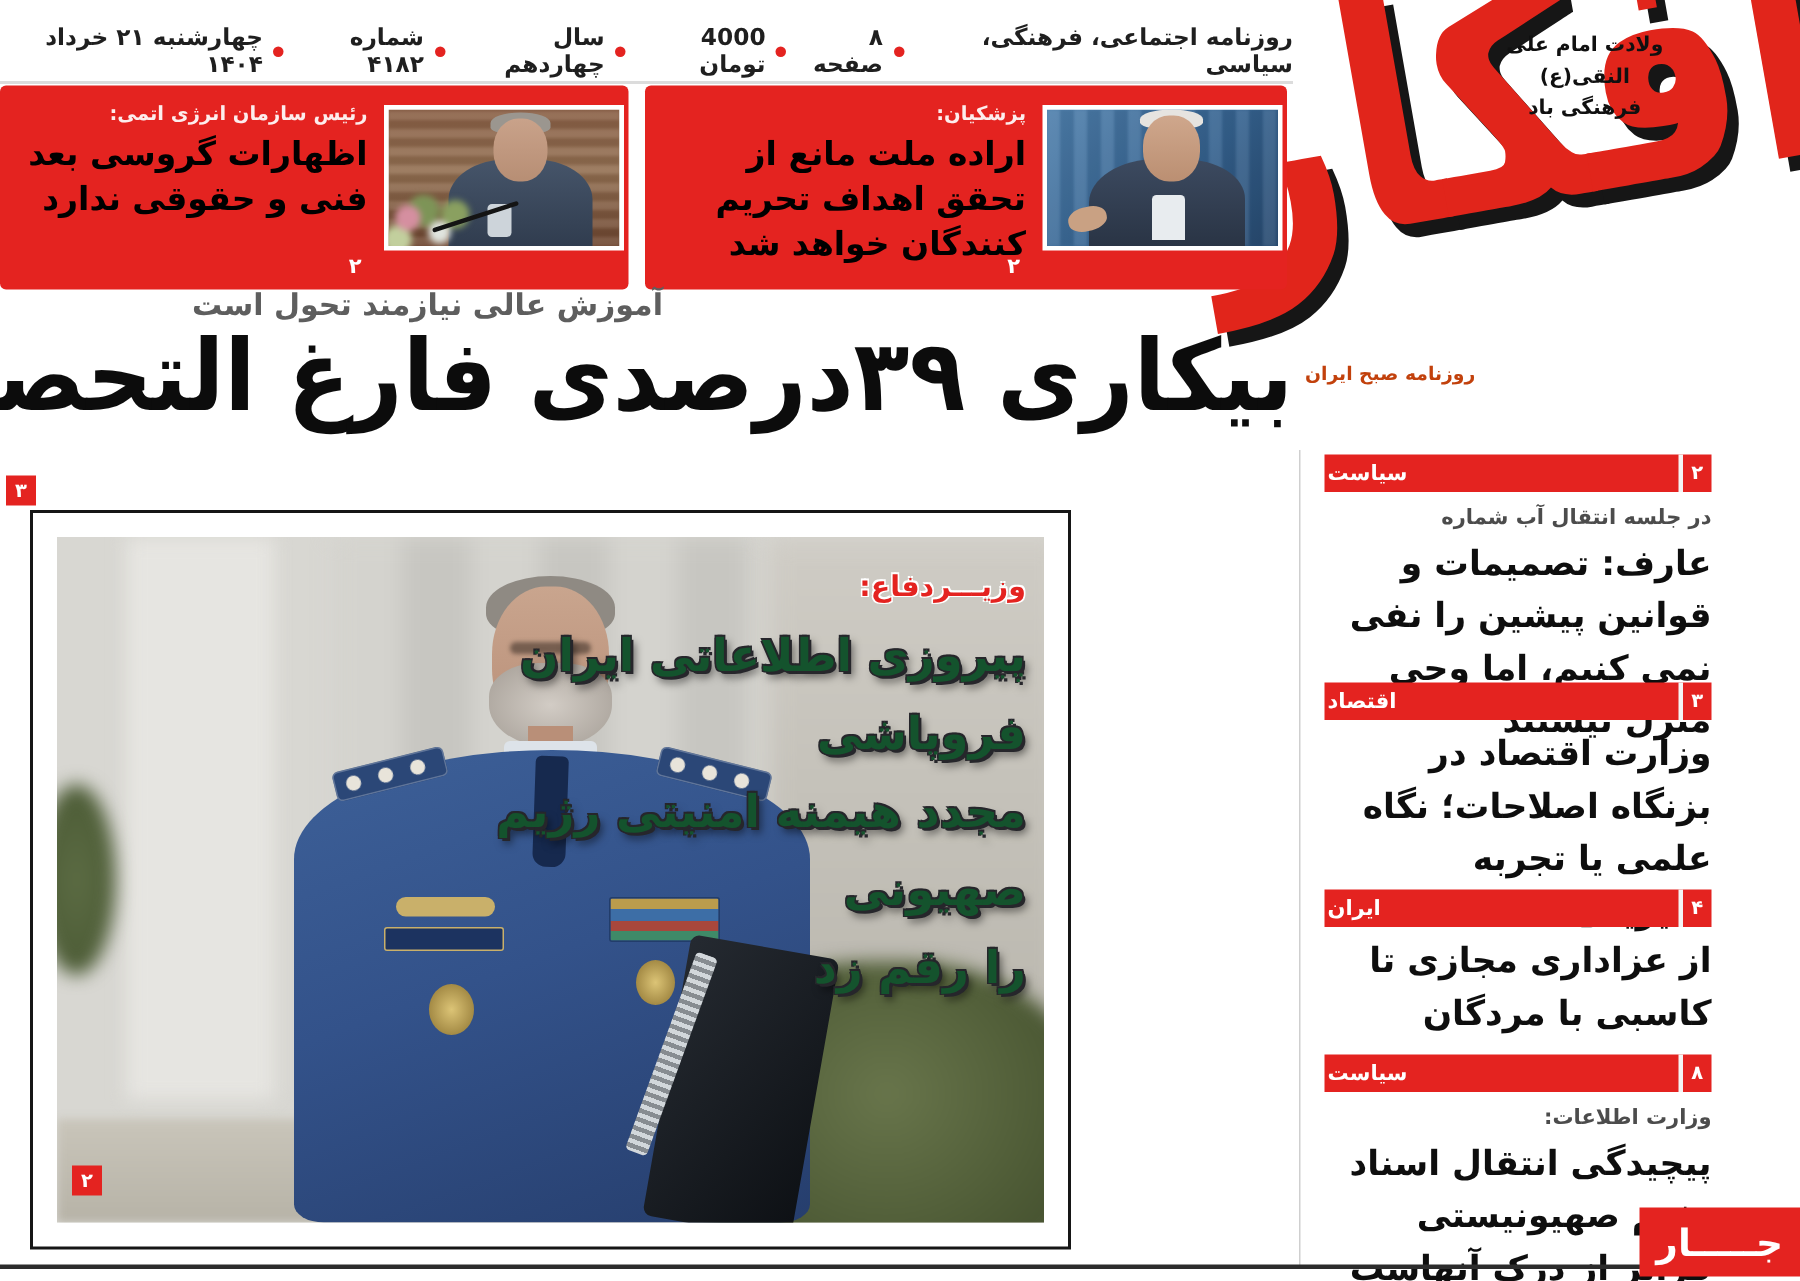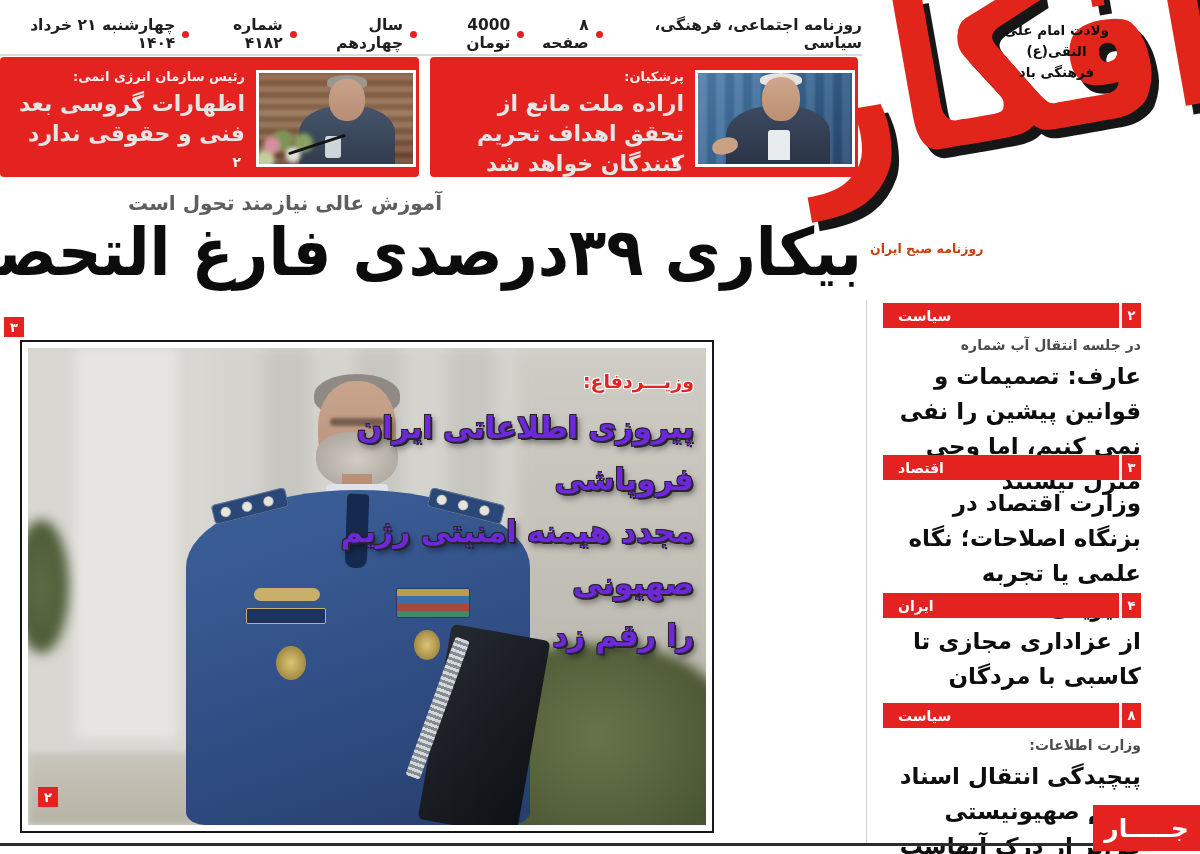--- a/index.html
+++ b/index.html
@@ -18,29 +18,29 @@
   .logo { position:absolute; right:-16px; top:-30px; font-size:168px; line-height:1;
     font-weight:bold; color:#e1251b; direction:rtl; white-space:nowrap;
     transform:rotate(-10deg) scaleY(1.22); transform-origin:62% 42%;
     text-shadow:6px 8px 0 #161616; }
   .blessing { position:absolute; left:118px; top:20px; width:165px; text-align:center;
     font-size:13.5px; font-weight:bold; color:#101010; direction:rtl; line-height:1.55; z-index:6; }
   .tagline { position:absolute; left:14px; top:241px; font-size:12.5px; font-weight:bold;
     color:#c2410c; direction:rtl; z-index:6; }
 
   
-  .tbox { position:absolute; top:57px; height:120px; background:#e42320; border-radius:4px; }
+  .tbox { position:absolute; top:57px; height:136px; background:#e42320; border-radius:4px; }
   .tbox1 { left:0; width:419px; }
   .tbox2 { left:430px; width:428px; }
   .tbox-photo { position:absolute; top:13px; right:3px; width:160px; height:97px;
     background:#fff; padding:3px; }
   .tp-canvas { position:relative; width:100%; height:100%; overflow:hidden; }
   .tbox-text { position:absolute; left:10px; right:174px; top:12px; direction:rtl; text-align:right; }
   .tbox-kicker { font-size:13px; font-weight:bold; color:rgba(255,255,255,.92); margin-bottom:5px; }
-  .tbox-headline { font-size:22px; line-height:30px; font-weight:bold; color:#e5e5e5; }
+  .tbox-headline { font-size:22px; line-height:30px; font-weight:bold; color:#000000; }
   .tbox-num { position:absolute; bottom:7px; right:178px; color:#fff; font-weight:bold; font-size:14px; }
 
   
   .mp1-bg { position:absolute; inset:0; background:linear-gradient(180deg,#8a5f45 0%,#937052 45%,#6e4630 100%); }
   .mp1-slats { position:absolute; inset:0; background:repeating-linear-gradient(0deg,rgba(255,255,255,.10) 0 6px,rgba(0,0,0,.08) 6px 12px); filter:blur(1px); }
   .mp1-man { position:absolute; right:18px; bottom:-6px; width:96px; height:64px;
     background:linear-gradient(#46556a,#2e3a4c); border-radius:42% 42% 8% 8%; }
   .mp1-head { position:absolute; right:48px; top:6px; width:36px; height:42px;
     background:linear-gradient(#c9a28a,#b78e74); border-radius:46%; }
   .mp1-hair { position:absolute; right:46px; top:2px; width:40px; height:14px;
@@ -71,21 +71,21 @@
     direction:rtl; font-size:20px; font-weight:bold; color:#5e5e5e; }
   .lead-headline { position:absolute; left:0; top:213px; width:862px; height:100px; text-align:center;
     direction:rtl; font-size:61px; font-weight:bold; color:#0c0c0c; white-space:nowrap;
     letter-spacing:-1px; transform:scaleY(1.08); transform-origin:top center; z-index:4; }
   .pbadge { position:absolute; width:20px; height:20px; background:#e42320; color:#fff;
     font-size:13px; font-weight:bold; display:flex; align-items:center; justify-content:center; z-index:7; }
   .badge-lead { left:4px; top:317px; }
 
   
   .main-photo { position:absolute; left:20px; top:340px; width:694px; height:493px;
-    border:2px solid #161616; background:#fff; padding:6px; }
+    border:2px solid #161616; background:#fff; padding:16px; }
   .photo-canvas { position:relative; width:100%; height:100%; overflow:hidden; background:#d8d7d2; }
   .bldg1 { position:absolute; left:7%; top:0; width:15%; height:82%; background:#e6e5e1; filter:blur(6px); }
   .bldg2 { position:absolute; left:28%; top:0; width:44%; height:80%;
     background:repeating-linear-gradient(90deg,#d4d3ce 0 46px,#c7c6c1 46px 92px); filter:blur(7px); }
   .bldg3 { position:absolute; right:-2%; top:0; width:30%; height:76%;
     background:linear-gradient(#cfccc5,#bab7ae); filter:blur(8px); }
   .ground { position:absolute; left:0; bottom:0; width:100%; height:15%;
     background:linear-gradient(#c9c5ba,#b7b3a7); filter:blur(3px); }
   .hedge-right { position:absolute; right:-5%; bottom:-10%; width:42%; height:48%;
     background:radial-gradient(ellipse at 50% 40%,#68754b 0%,#4e5b36 55%,#3b4628 100%);
@@ -126,33 +126,33 @@
     background:radial-gradient(#dcc476,#8c7230); border-radius:50%; }
   .folder { position:absolute; right:4px; top:57%; width:100px; height:44%;
     background:linear-gradient(120deg,#252a31,#0d1014); border-radius:6px; transform:rotate(10deg); }
   .folder-pages { position:absolute; left:-7px; top:6%; width:15px; height:74%;
     background:repeating-linear-gradient(180deg,#d2d7db 0 3px,#878c91 3px 6px);
     border-radius:3px; transform:rotate(10deg); }
 
   .photo-headline { position:absolute; right:12px; top:22px; width:400px; direction:rtl; text-align:right; z-index:3; }
   .ph-kicker { font-size:19px; font-weight:bold; color:#e42320;
     text-shadow:1px 1px 0 #fff,-1px -1px 0 #fff,1px -1px 0 #fff,-1px 1px 0 #fff; margin-bottom:10px; }
-  .ph-line { font-size:30px; line-height:52px; font-weight:bold; color:#6d28d9;
+  .ph-line { font-size:30px; line-height:52px; font-weight:bold; color:#14532d;
     text-shadow:2px 2px 0 #26262b,-1px -1px 0 #26262b,1px -1px 0 #26262b,-1px 1px 0 #26262b,3px 4px 6px rgba(0,0,0,.55); }
   .ph-line3 { padding-left:60px; }
   .badge-photo { left:10px; bottom:18px; position:absolute; }
 
   
   .v-divider { position:absolute; left:866px; top:300px; width:1px; height:545px; background:#cfcfcf; }
   .sb { position:absolute; right:59px; width:258px; direction:rtl; }
   .sb1 { top:303px; } .sb2 { top:455px; } .sb3 { top:593px; } .sb4 { top:703px; }
   .sb-bar { height:25px; background:#e42320; display:flex; align-items:center; justify-content:space-between; }
   .sb-num { width:22px; align-self:stretch; display:flex; align-items:center; justify-content:center;
     color:#fff; font-size:13px; font-weight:bold; border-left:3px solid #f4f4f4; }
-  .sb-label { color:#fff; font-size:14px; font-weight:bold; padding-left:15px; }
+  .sb-label { color:#fff; font-size:14px; font-weight:bold; padding-left:2px; }
   .sb-kicker { margin-top:9px; font-size:14px; font-weight:bold; color:#4c4c4c; text-align:right; }
   .sb-headline { margin-top:6px; font-size:23px; line-height:35px; font-weight:bold; color:#0e0e0e; text-align:right; }
 
   
   .bottom-rule { position:absolute; left:0; top:843px; width:1200px; height:3px; background:#2c2c2c; }
   .footer-brand { position:absolute; left:1093px; top:805px; width:107px; height:46px; background:#e42320;
     color:#fff; display:flex; align-items:center; justify-content:center;
     font-size:25px; font-weight:bold; direction:rtl; z-index:8; }
 </style>
 </head>

